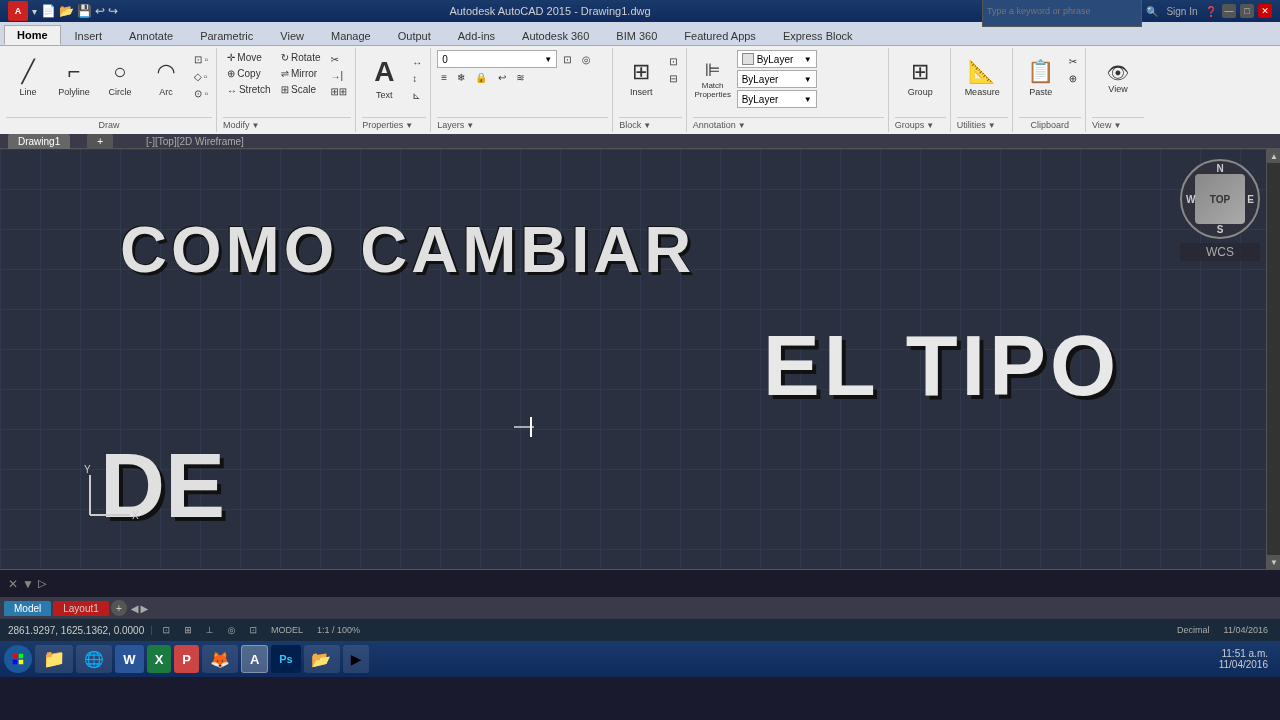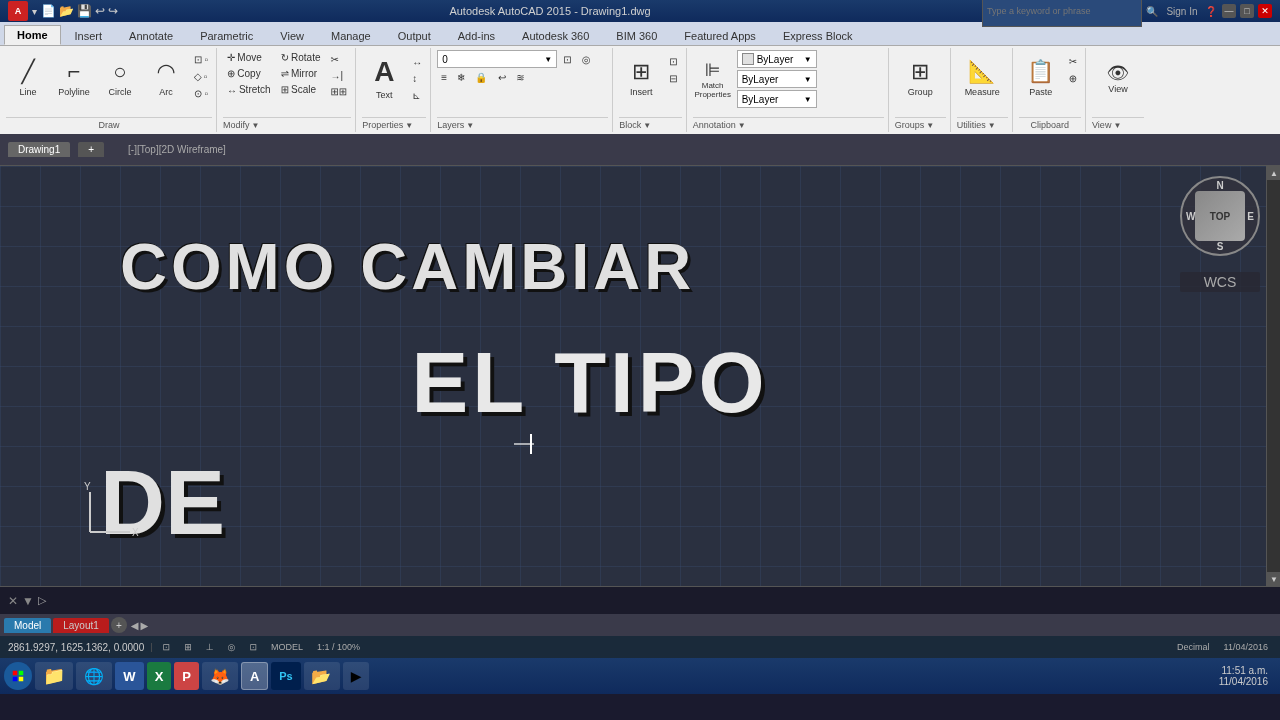--- a/index.html
+++ b/index.html
@@ -60,22 +60,22 @@
     .ribbon-btn-small {
       display: flex; align-items: center; gap: 2px; cursor: pointer;
       font-size: 10px; color: #333; padding: 1px 3px; border: 1px solid transparent;
       border-radius: 2px; white-space: nowrap;
     }
     .ribbon-col { display: flex; flex-direction: column; gap: 1px; }
     .dropdown-arrow { font-size: 8px; color: #555; cursor: pointer; }
 
     
     #drawing-header {
-      background: #3a3a4a; height: 32px; display: flex; align-items: center;
-      padding: 0 8px; gap: 8px; font-size: 10px; color: #ccc;
+      background: #3a3a4a; height: 15px; display: flex; align-items: center;
+      padding: 0 8px; gap: 17px; font-size: 10px; color: #ccc;
       border-bottom: 1px solid #555;
     }
     .tab-drawing {
       background: #555; padding: 2px 10px; font-size: 10px; color: #fff;
       cursor: pointer; border-radius: 2px 2px 0 0;
     }
     .tab-drawing.active { background: #666; }
 
     
     #drawing-area {
@@ -154,21 +154,21 @@
     .compass-s { bottom: 2px; left: 50%; transform: translateX(-50%); }
     .compass-e { right: 4px; top: 50%; transform: translateY(-50%); }
     .compass-w { left: 4px; top: 50%; transform: translateY(-50%); }
     .cube-top {
       background: linear-gradient(135deg, #888, #aaa);
       width: 50px; height: 50px; border-radius: 4px;
       display: flex; align-items: center; justify-content: center;
       font-size: 10px; font-weight: bold; color: #333; cursor: pointer;
     }
     .wcs-label {
-      font-size: 14px; color: #aaa; text-align: center; margin-top: 16px;
+      font-size: 12px; color: #aaa; text-align: center; margin-top: 4px;
       background: rgba(40,40,50,0.8); padding: 2px 6px; border-radius: 2px;
     }
 
     
     #scrollbar-right {
       position: absolute; right: 0; top: 0; width: 14px; height: 100%;
       background: #3a3a4a; border-left: 1px solid #555;
     }
     .scroll-arrow {
       width: 14px; height: 14px; background: #555; display: flex;
@@ -541,21 +541,21 @@
   <div class="tab-drawing">+</div>
   <span style="margin-left:16px;font-size:10px;color:#aaa;">[-][Top][2D Wireframe]</span>
 </div>
 
 <div id="drawing-area" style="position:relative;">
 
   <div id="drawing-content">
     <div style="display:flex;align-items:flex-start;margin-bottom:10px;">
       <div class="draw-text-como" style="font-size:65px;font-weight:900;color:#e0e0e0;font-family:'Arial Black',Arial,sans-serif;letter-spacing:4px;text-shadow:3px 3px 0 #111,-1px -1px 0 #111;margin-left:60px;">COMO CAMBIAR</div>
     </div>
-    <div style="display:flex;justify-content:center;margin-right:40px;">
+    <div style="display:flex;justify-content:flex-end;margin-right:40px;">
       <div class="draw-text-el-tipo" style="font-size:85px;font-weight:900;color:#e8e8e8;font-family:'Arial Black',Arial,sans-serif;letter-spacing:4px;text-shadow:4px 4px 0 #111;">EL TIPO</div>
     </div>
     <div class="draw-text-de-row">
       <div class="draw-text-de" style="font-size:90px;font-weight:900;color:#e0e0e0;font-family:'Arial Black',Arial,sans-serif;text-shadow:4px 4px 0 #111;margin-right:10px;">DE</div>
     </div>
   </div>
 
   <div id="cursor-mark"></div>
   <div id="cursor-horizontal"></div>
 

